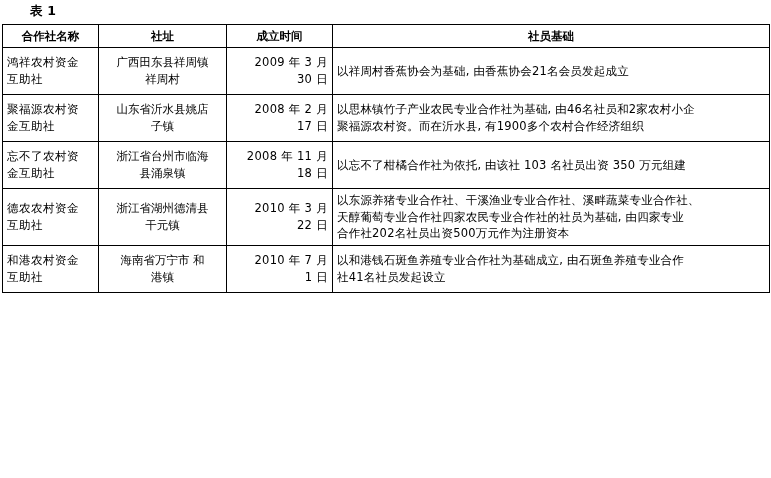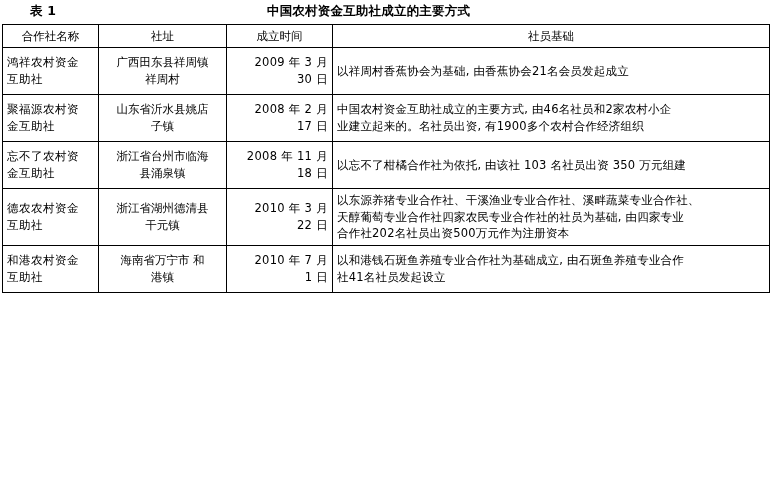--- a/index.html
+++ b/index.html
@@ -49,21 +49,21 @@
   }
   table.doc-table th,
   table.doc-table td {
     border: 1px solid #000000;
     vertical-align: middle;
     padding: 3px 4px;
     line-height: 1.45;
   }
   table.doc-table thead th {
     text-align: center;
-    font-weight: normal;
+    font-weight: bold;
     padding: 2px 4px;
     height: 18px;
   }
   col.c0 { width: 96px; }
   col.c1 { width: 128px; }
   col.c2 { width: 106px; }
   col.c3 { width: 437px; }
 
   td.c-name {
     text-align: left;
@@ -92,21 +92,20 @@
   .row-h1 td { height: 40px; }
   .row-h2 td { height: 40px; }
 </style>
 </head>
 <body>
 
 <div class="page">
 
   <div class="caption-row">
     <span class="caption-label">表 1</span>
-    <span class="caption-title">中国农村资金互助社成立的主要方式</span>
   </div>
 
   <table class="doc-table">
     <colgroup>
       <col class="c0">
       <col class="c1">
       <col class="c2">
       <col class="c3">
     </colgroup>
     <thead>
@@ -145,22 +144,22 @@
         </td>
         <td class="c-addr">
           <span class="cellline center">山东省沂水县姚店</span>
           <span class="cellline center">子镇</span>
         </td>
         <td class="c-date">
           <span class="cellline">2008 年 2 月</span>
           <span class="cellline">17 日</span>
         </td>
         <td class="c-basis">
-          <span class="cellline justify">中国农村资金互助社成立的主要方式, 由46名社员和2家农村小企</span>
-          <span class="cellline justify">业建立起来的。名社员出资, 有1900多个农村合作经济组织</span>
+          <span class="cellline justify">以思林镇竹子产业农民专业合作社为基础, 由46名社员和2家农村小企</span>
+          <span class="cellline justify">聚福源农村资。而在沂水县, 有1900多个农村合作经济组织</span>
         </td>
       </tr>
 
 
       <tr class="row-h1">
         <td class="c-name">
           <span class="cellline">忘不了农村资</span>
           <span class="cellline">金互助社</span>
         </td>
         <td class="c-addr">

